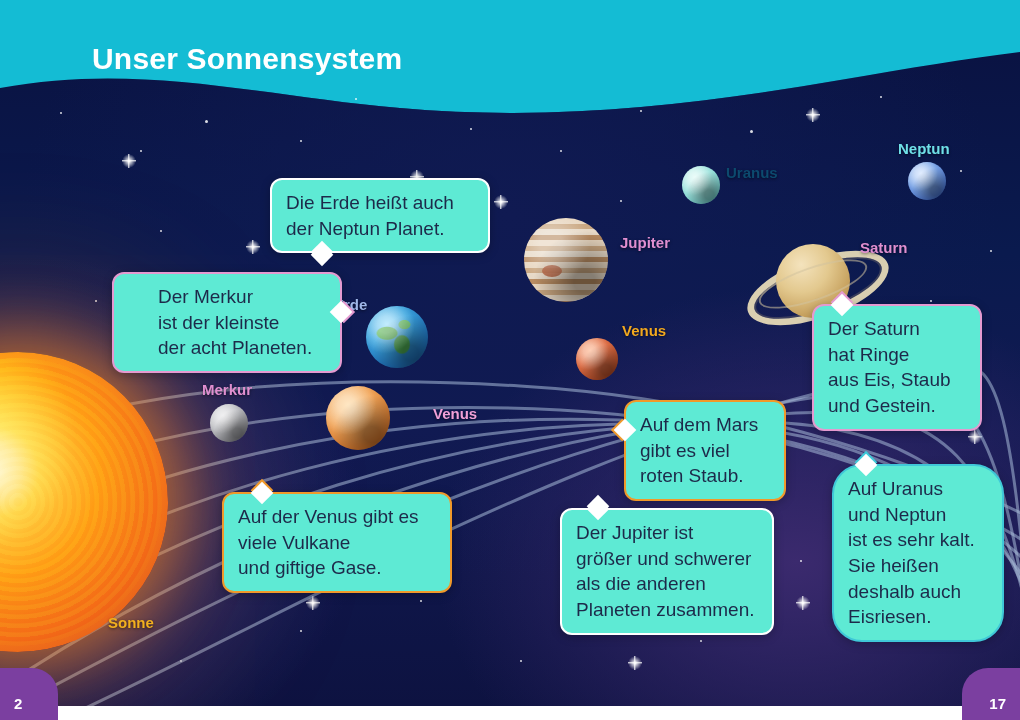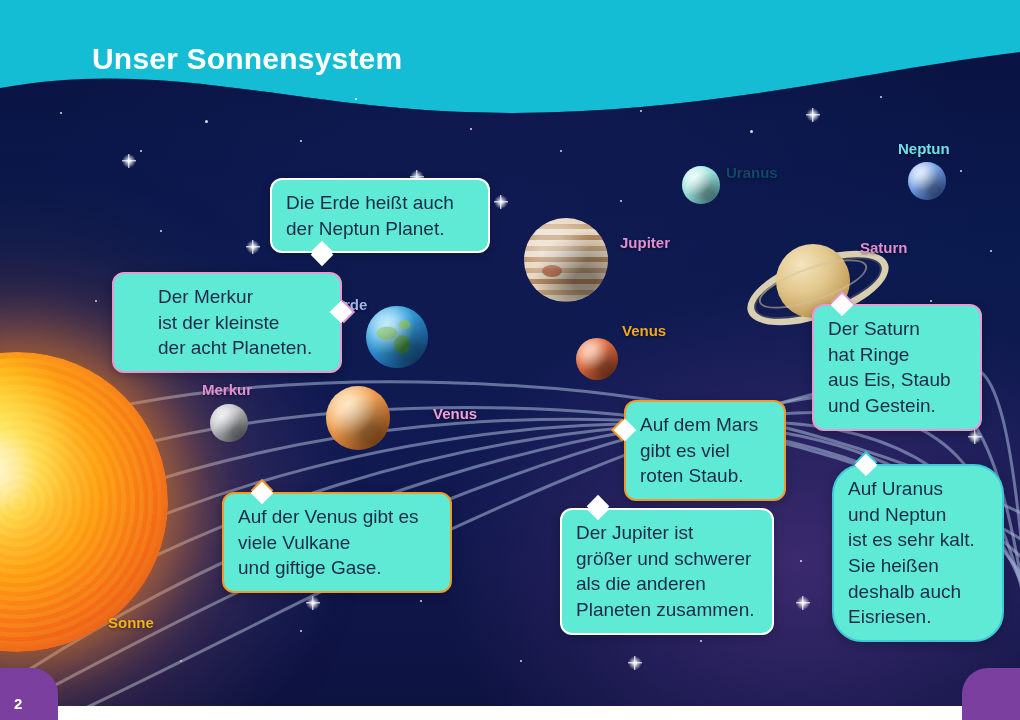--- a/index.html
+++ b/index.html
@@ -367,14 +367,15 @@
     <div>ist es sehr kalt.</div>
     <div>Sie heißen</div>
     <div>deshalb auch</div>
     <div>Eisriesen.</div>
   </div>
 
   <div class="bottombar"></div>
   <div class="corner left"></div>
   <div class="corner right"></div>
   <div class="pagenum left">2</div>
+  <div class="pagenum right">17</div>
 
 </div>
 
 </body></html>

